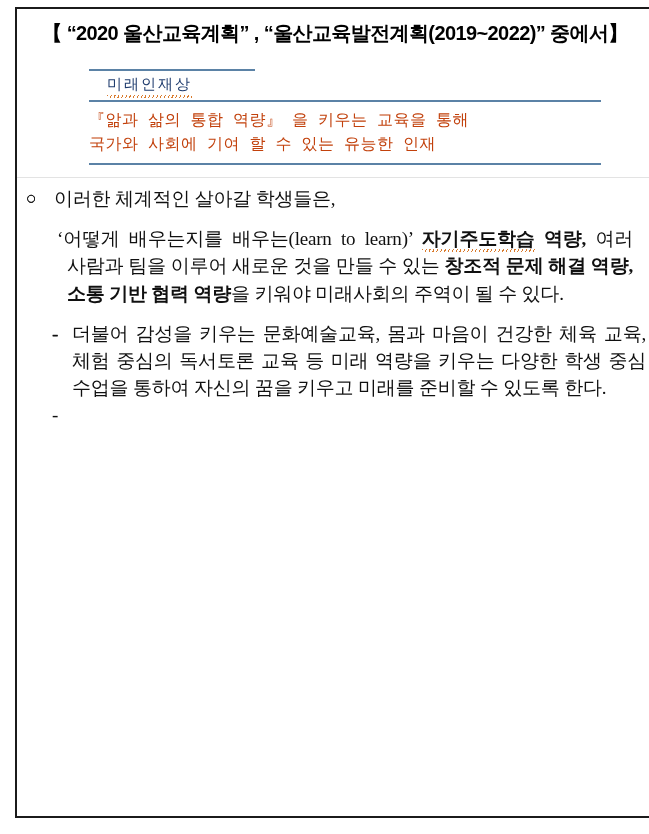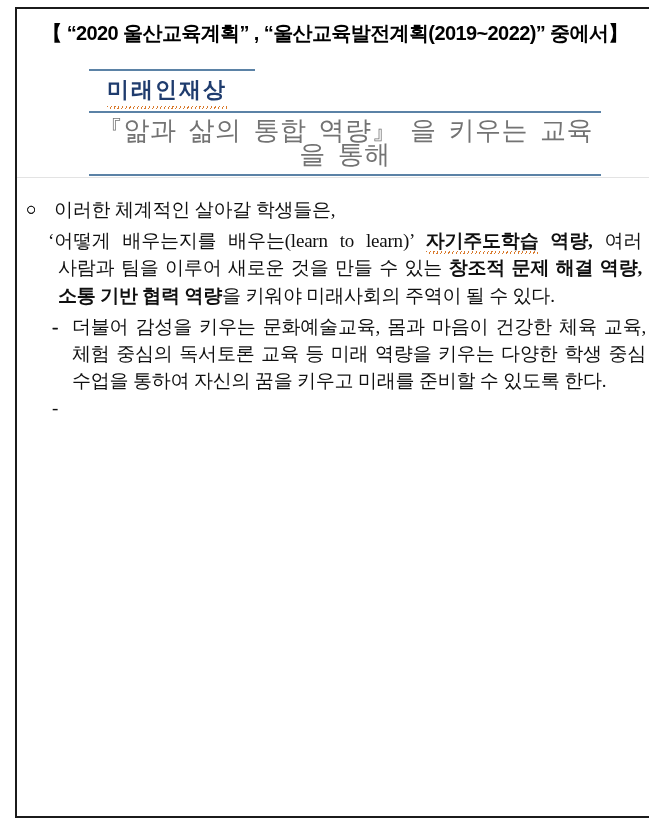--- a/index.html
+++ b/index.html
@@ -14,38 +14,38 @@
     font-family:"Liberation Sans",sans-serif;
     font-weight:700;font-size:20px;letter-spacing:-0.6px;color:#000000;
   }
   
   .vision-wrap{margin:22px 0 0 72px;width:512px;}
   .rule{height:2px;background:#5b82a6;}
   .rule.short{width:166px;}
   .rule.long{width:512px;}
   .vision-heading-row{margin:4px 0 2px 18px;}
   .vision-heading{
-    display:inline-block;color:#1f3c6e;font-size:22px;letter-spacing:2px;
+    display:inline-block;color:#1f3c6e;font-size:15px;letter-spacing:2px;
     padding-bottom:4px;
     background-image:repeating-linear-gradient(115deg,#d97b2e 0,#d97b2e 1px,transparent 1px,transparent 3.5px);
-    background-repeat:repeat-x;background-size:100% 3px;background-position:0 100%;font-weight:bold;
+    background-repeat:repeat-x;background-size:100% 3px;background-position:0 100%;
   }
   .vision-lines{
-    text-align:center;color:#737373;font-size:26px;line-height:23.5px;
+    color:#c2410c;font-size:16px;line-height:23.5px;
     padding:6px 0 8px 0;word-spacing:5px;letter-spacing:0.5px;
   }
   .faint-divider{position:absolute;left:0;top:168px;width:100%;height:1px;background:#e3e3e3;}
   
   .doc-body{
     margin:20px 7px 0 7px;color:#101010;font-size:19px;line-height:27.2px;
     text-align:justify;word-break:keep-all;letter-spacing:-0.2px;
   }
   .o-para{position:relative;margin:0;padding-left:30px;}
   .o-para .marker{position:absolute;left:2px;top:0;font-size:18px;}
-  .p2-rest{margin:4px;padding-left:30px;text-indent:-10px;}
+  .p2-rest{margin:13px;padding-left:30px;text-indent:-10px;}
   .d-para{position:relative;margin:0;padding-left:48px;}
   .d-para .marker{position:absolute;left:28px;top:0;}
   .b{font-weight:700;}
   .hatch{
     padding-bottom:3px;
     background-image:repeating-linear-gradient(115deg,#d97b2e 0,#d97b2e 1px,transparent 1px,transparent 3.5px);
     background-repeat:repeat-x;background-size:100% 3px;background-position:0 100%;
   }
 </style>
 </head>
@@ -56,20 +56,21 @@
   <div class="src-title">【 “2020 울산교육계획” ,  “울산교육발전계획(2019~2022)” 중에서】</div>
 
   <div class="vision-wrap">
     <div class="rule short"></div>
     <div class="vision-heading-row">
       <span class="vision-heading">미래인재상</span>
     </div>
     <div class="rule long"></div>
     <div class="vision-lines">
       <div>『앎과 삶의 통합 역량』 을 키우는 교육을 통해</div>
+      <div>국가와 사회에 기여 할 수 있는 유능한 인재</div>
     </div>
     <div class="rule long"></div>
   </div>
 
   <div class="faint-divider"></div>
 
   <div class="doc-body">
 
     <p class="o-para">
       <span class="marker">○</span>

